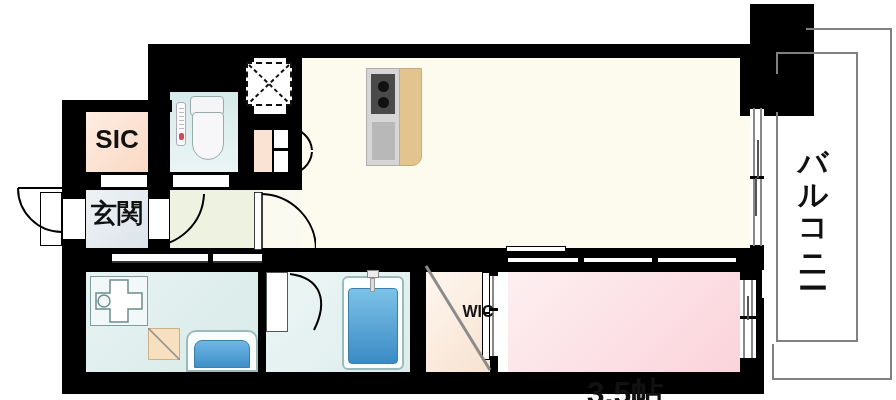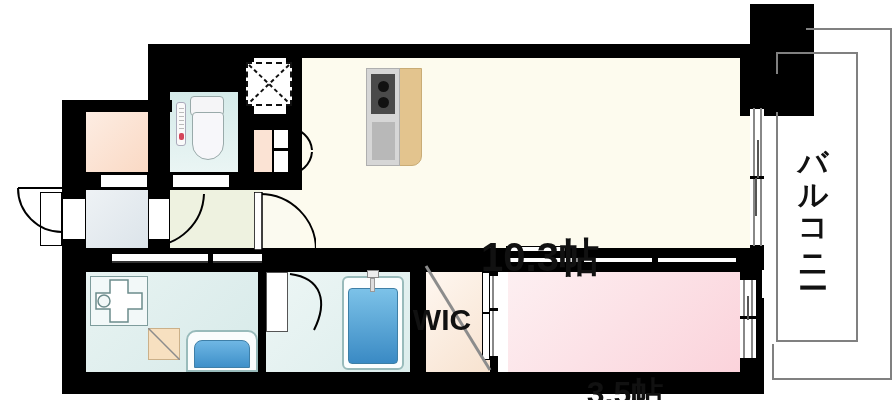--- a/index.html
+++ b/index.html
@@ -219,25 +219,26 @@
   <div class="abs" style="left:506px;top:246px;width:60px;height:6px;background:#ffffff;border:1px solid #000;box-sizing:border-box;"></div>
 
   <div class="abs" style="left:100px;top:174px;width:48px;height:14px;background:#ffffff;border:1px solid #000;box-sizing:border-box;"></div>
   <div class="abs" style="left:172px;top:174px;width:58px;height:14px;background:#ffffff;border:1px solid #000;box-sizing:border-box;"></div>
 
   <div class="abs" style="left:62px;top:198px;width:24px;height:42px;background:#ffffff;border:1px solid #000;box-sizing:border-box;"></div>
   <div class="abs" style="left:148px;top:198px;width:22px;height:42px;background:#ffffff;border:1px solid #000;box-sizing:border-box;"></div>
 
   <div class="label" style="left:440px;top:110px;width:200px;font-size:40px;">
     <br>
-    <span>10.3帖</span>
   </div>
 
   <div class="label" style="left:540px;top:276px;width:170px;font-size:32px;">
     <br>
     <span>3.5帖</span>
   </div>
 
-  <div class="label" style="left:408px;top:304px;width:68px;font-size:30px;">WIC</div>
-
-
+  <div class="label" style="left:444px;top:304px;width:68px;font-size:16px;">WIC</div>
+
+  <div class="label" style="left:86px;top:126px;width:62px;font-size:26px;">SIC</div>
+
+  <div class="label" style="left:84px;top:200px;width:66px;font-size:26px;">玄関</div>
 
 </div>
 
 </body></html>

